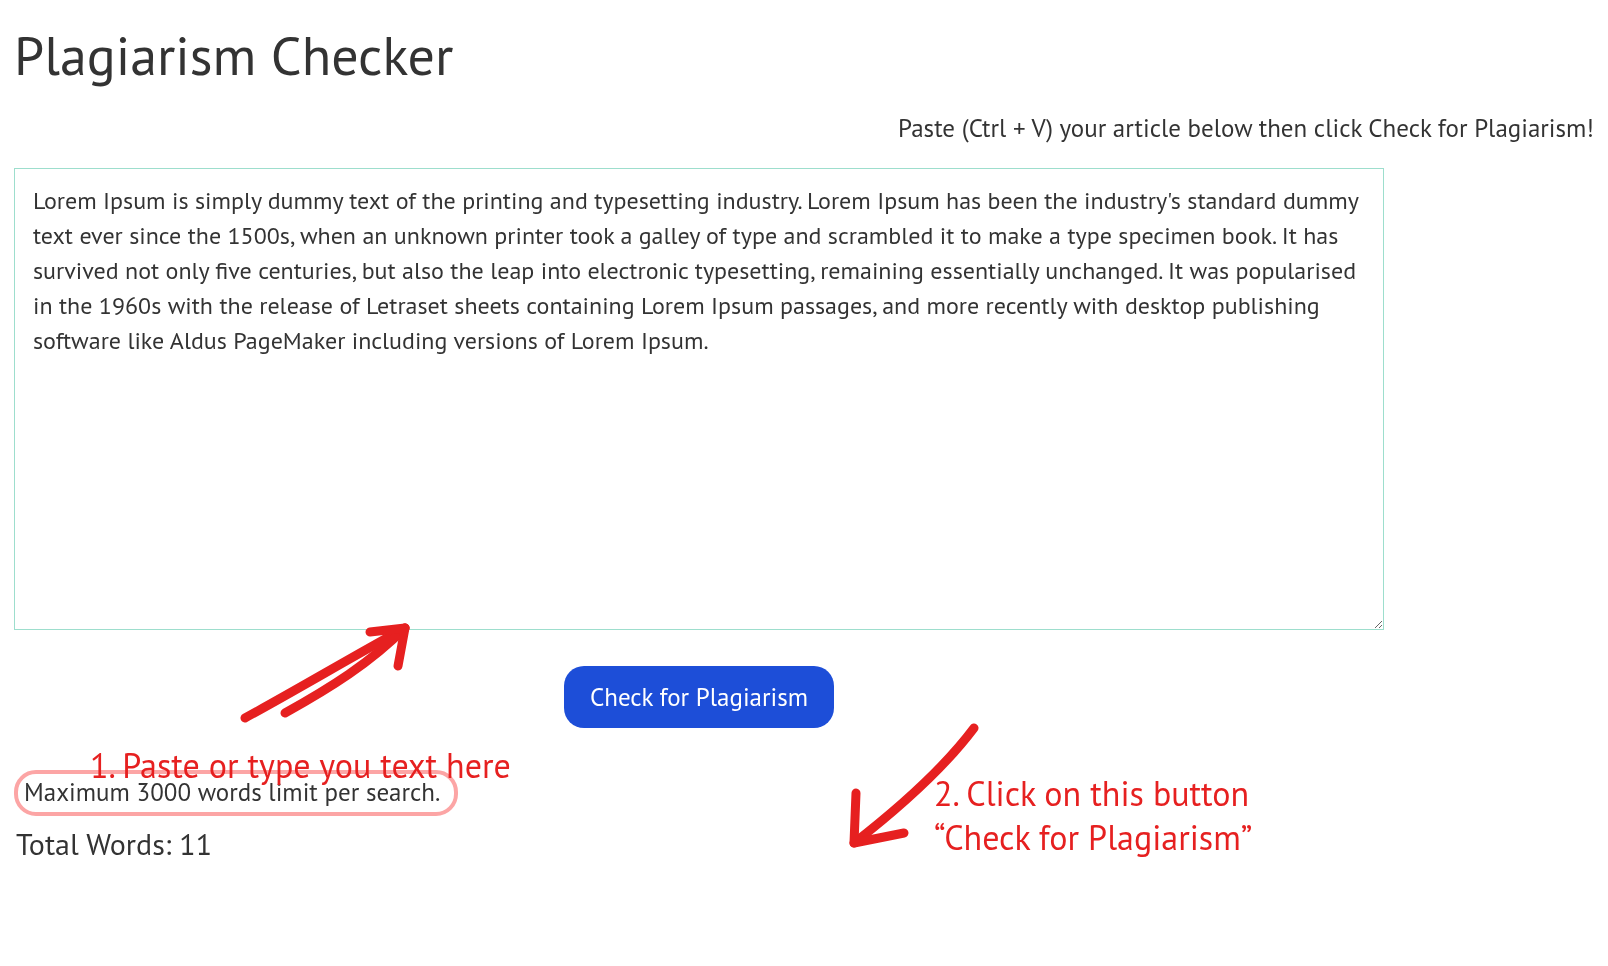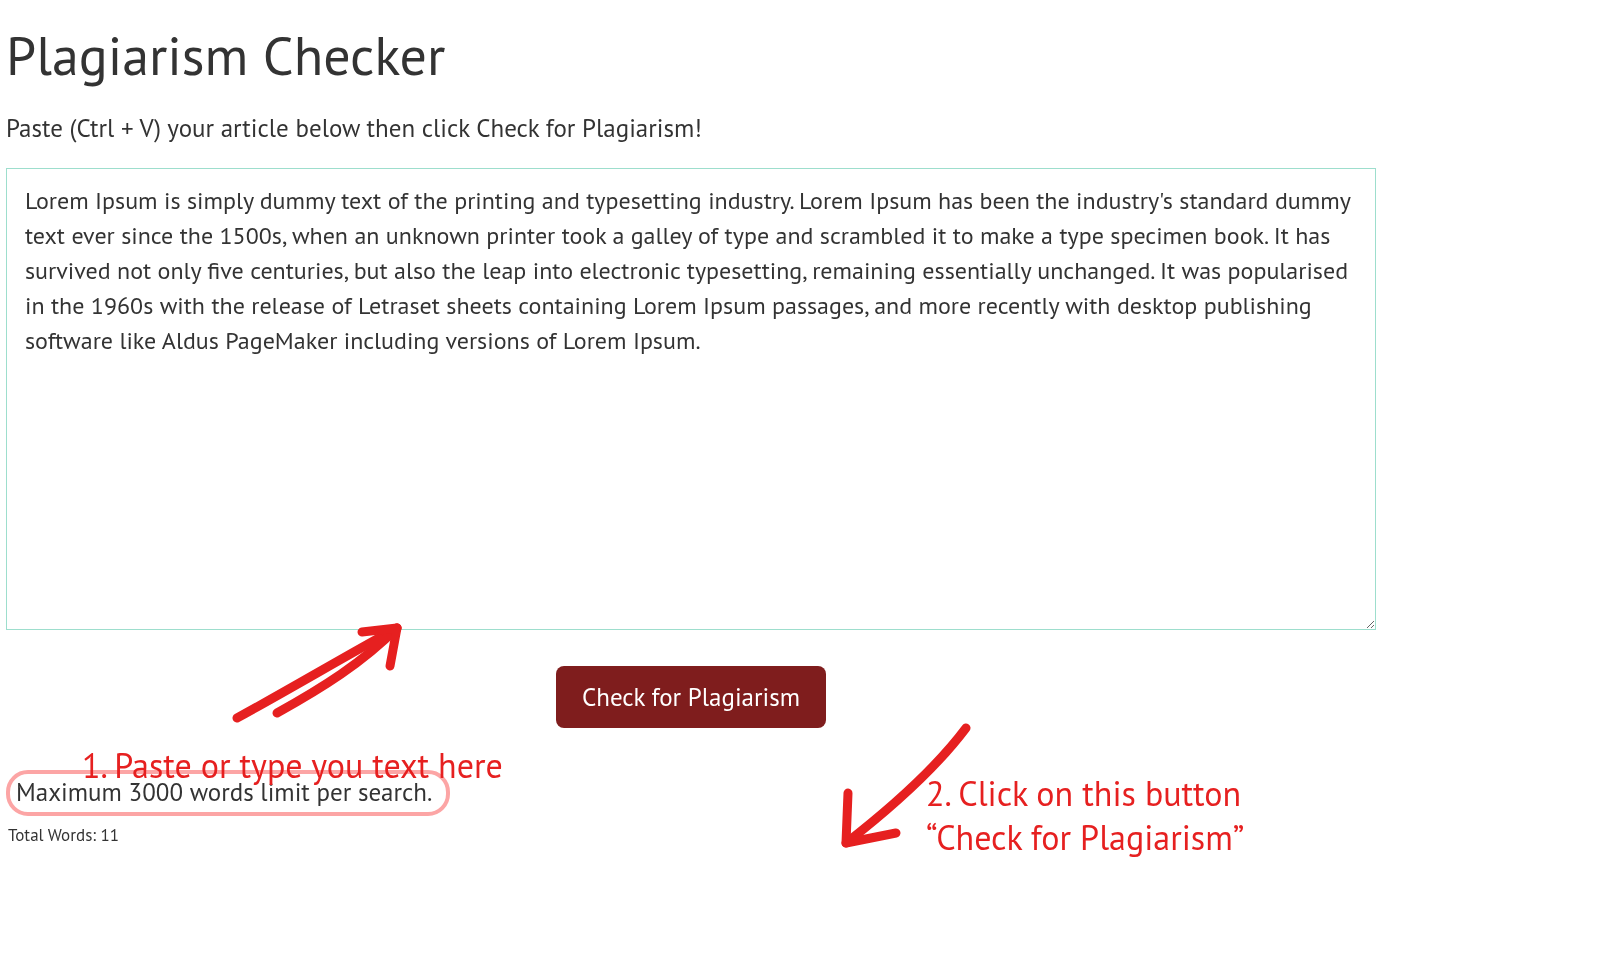--- a/index.html
+++ b/index.html
@@ -7,33 +7,34 @@
     margin: 0;
     padding: 0;
     font-family: "Segoe UI", "PT Sans", "Open Sans", Arial, sans-serif;
     background: #ffffff;
     color: #333333;
     width: 1608px;
     height: 966px;
     overflow: hidden;
   }
   .page {
-    padding: 20px 14px 0 6px;
+    padding: 20px 14px 0 14px;
     position: relative;
   }
   h1.title {
     font-size: 54px;
     font-weight: 400;
     margin: 0 0 22px 0;
     color: #333333;
   }
   .subtitle {
     font-size: 25px;
     color: #333333;
     margin-bottom: 24px;
+    text-align: right;
   }
   .textarea-wrap {
     position: relative;
   }
   textarea.article-input {
     width: 1370px;
     height: 462px;
     border: 1px solid #9ddecd;
     background: #ffffff;
     color: #333333;
@@ -45,42 +46,42 @@
     outline: none;
     display: block;
   }
   .action-row {
     width: 1370px;
     text-align: center;
     margin-top: 36px;
   }
   .check-btn {
     display: inline-block;
-    background: #7f1d1d;
+    background: #1d4ed8;
     color: #ffffff;
     font-size: 25px;
     border: none;
-    border-radius: 8px;
+    border-radius: 20px;
     padding: 15px 26px;
     cursor: pointer;
     font-family: inherit;
   }
   .limit-row {
     margin-top: 42px;
   }
   .limit-badge {
     display: inline-block;
     border: 4px solid #fca5a5;
     border-radius: 22px;
     padding: 2px 14px 4px 6px;
     font-size: 25px;
     color: #333333;
   }
   .total-words {
-    font-size: 17px;
+    font-size: 30px;
     color: #333333;
     margin-top: 8px;
     margin-left: 2px;
   }
 
   
   .anno {
     position: absolute;
     color: #e62020;
     font-weight: 400;

